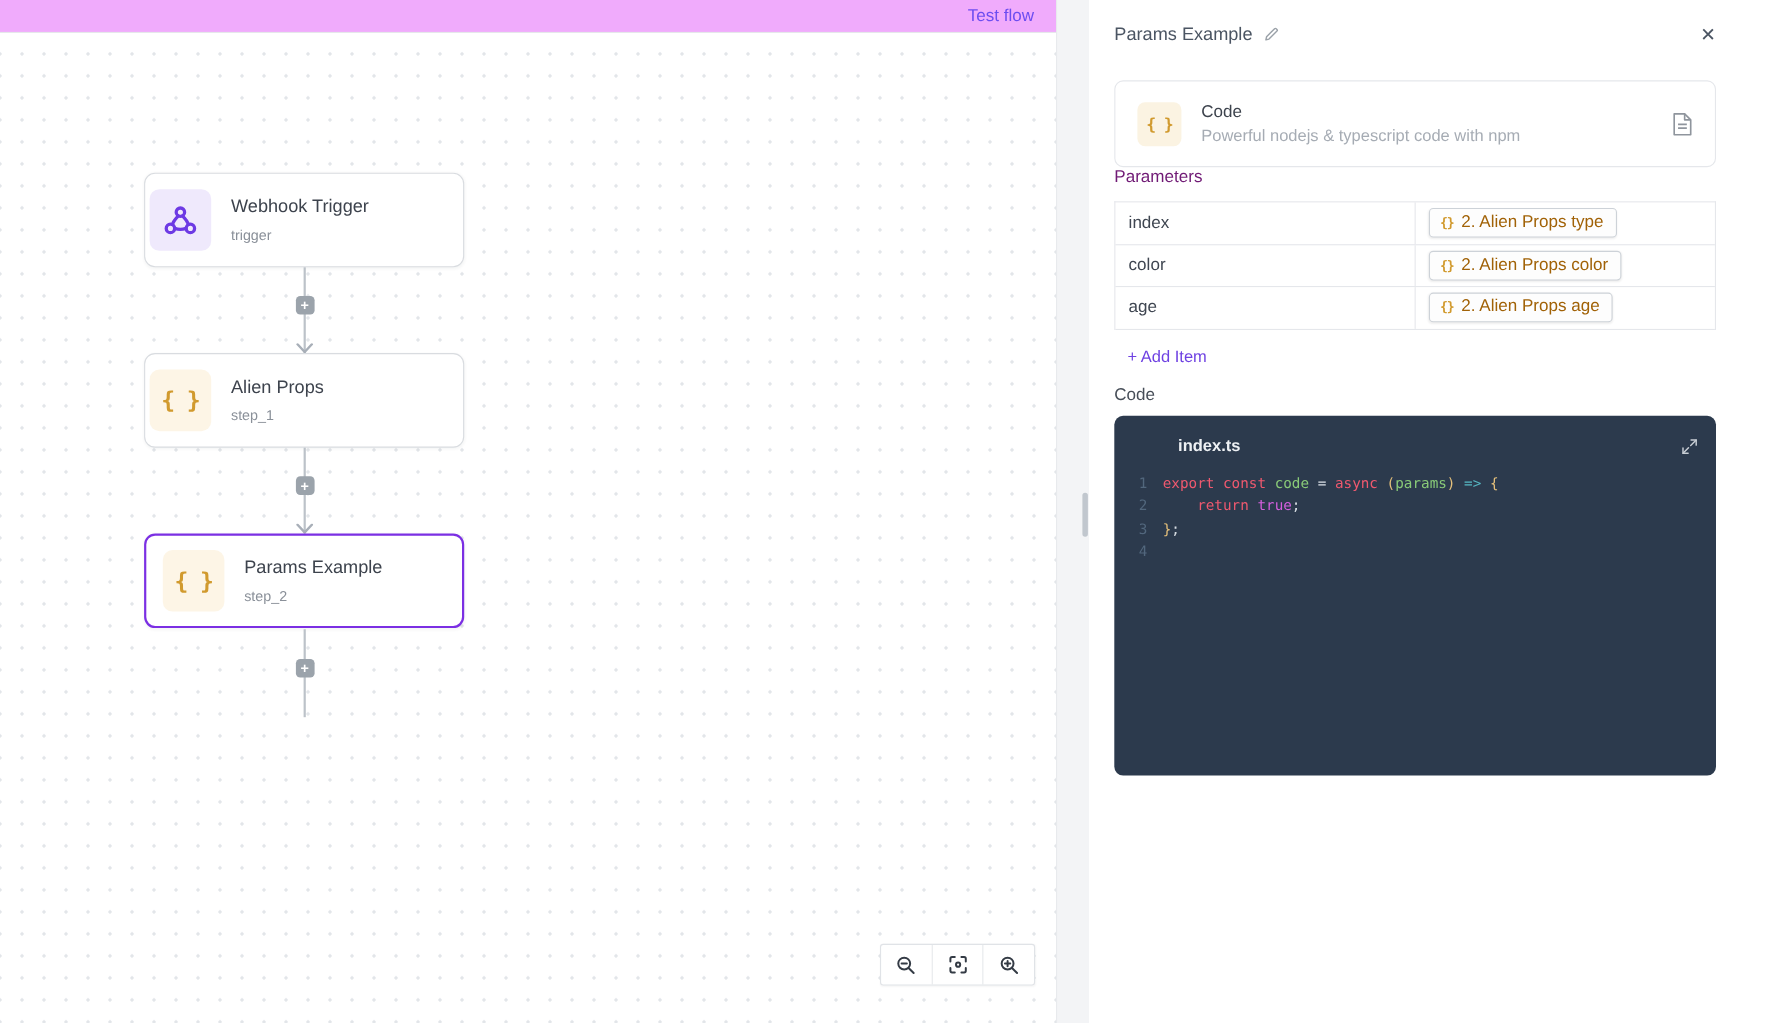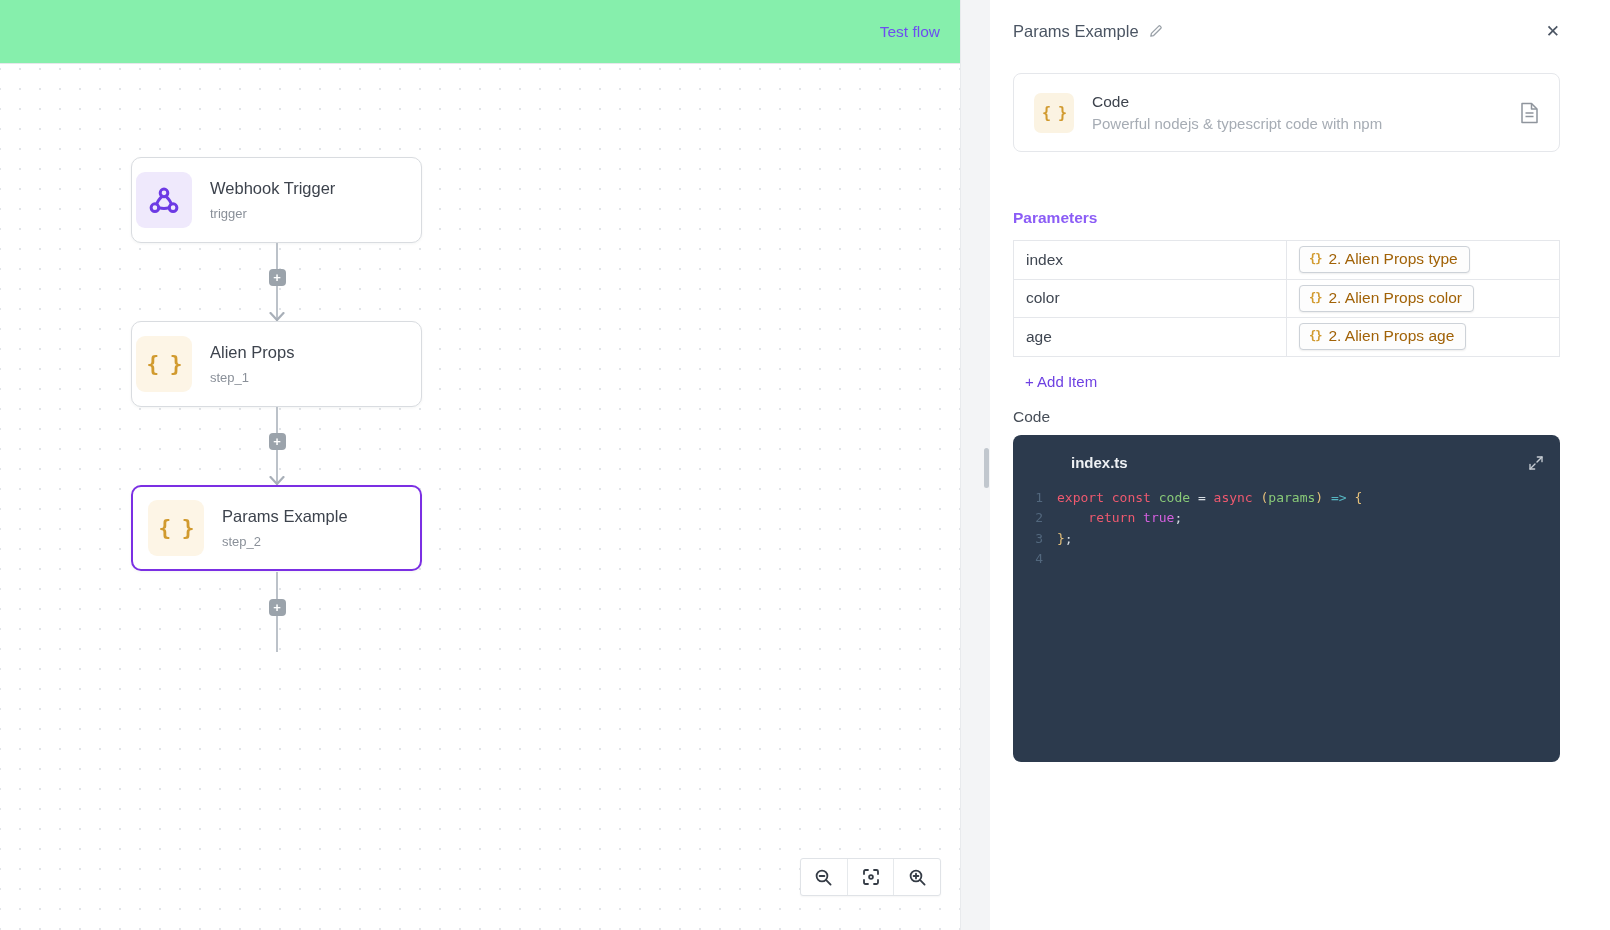--- a/index.html
+++ b/index.html
@@ -2,21 +2,21 @@
 <html><head>
 <meta charset="utf-8">
 <style>
   * { margin:0; padding:0; box-sizing:border-box; }
   html,body { width:1610px; height:930px; overflow:hidden; background:#fff;
     font-family:"Liberation Sans", sans-serif; }
   .app { position:relative; width:1610px; height:930px; display:flex; }
 
   
   .canvas-col { position:relative; width:960px; height:930px; background:#fff; flex:0 0 auto; }
-  .topbar { position:absolute; top:0; left:0; width:100%; height:64px; background:#86efac;
+  .topbar { position:absolute; top:0; left:0; width:100%; height:30px; background:#f0abfc;
     border-bottom:1px solid #e6e8eb; display:flex; align-items:center; justify-content:flex-end; z-index:5; }
   .test-flow { background:none; border:none; color:#6d4df0; font-size:15.5px; margin-right:20px;
     cursor:pointer; font-family:inherit; }
   .canvas { position:absolute; top:47px; left:0; right:0; bottom:0;
     background-image: radial-gradient(circle, #e2e5e9 1.4px, transparent 1.5px);
     background-size: 20px 20px; background-position: 10px 12px; }
 
   .node { position:absolute; left:131px; width:291px; height:86px; background:#fff;
     border:1px solid #d9dce0; border-radius:10px; box-shadow:0 1px 3px rgba(25,30,40,.05);
     display:flex; align-items:center; padding-left:4px; gap:18px; cursor:pointer; }
@@ -55,21 +55,21 @@
 
   .block-card { margin-top:11px; height:79px; border:1px solid #e5e7eb; border-radius:8px;
     display:flex; align-items:center; padding:0 20px; gap:18px; background:#fff; }
   .block-icon { width:40px; height:40px; border-radius:7px; background:#fbf3e2; display:flex;
     align-items:center; justify-content:center; flex:0 0 auto; }
   .block-icon span { font-family:"DejaVu Sans Mono", monospace; font-size:15px; font-weight:bold; color:#d19a2e; letter-spacing:-1px; }
   .block-title { font-size:15.5px; color:#3d434d; }
   .block-sub { font-size:15px; color:#a6acb4; margin-top:4px; }
   .doc-icon { margin-left:auto; display:flex; }
 
-  .section-heading { margin-top:57px; font-size:15.5px; color:#8b5cf6;font-weight:bold; }
+  .section-heading { font-size:15.5px; color:#701a75; }
   .param-table { margin-top:13px; border:1px solid #e5e7eb; border-bottom:none; }
   .param-row { display:flex; height:38.5px; border-bottom:1px solid #e5e7eb; align-items:center; }
   .cell { flex:1; height:100%; display:flex; align-items:center; padding-left:12px; }
   .cell.key { border-right:1px solid #e5e7eb; font-size:15.5px; color:#3f4651; }
   .cell input { border:none; outline:none; width:95%; font-size:15.5px; color:#3f4651; font-family:inherit; background:transparent; }
   .cell input::placeholder { color:#b2b8c0; }
   .chip { display:inline-flex; align-items:center; gap:7px; border:1px solid #cdd2d8; border-radius:4px;
     background:#fdfdfd; box-shadow:0 1px 2px rgba(0,0,0,.07); padding:3px 11px 4px 9px; cursor:pointer; }
   .chip .cb { font-family:"DejaVu Sans Mono", monospace; font-size:12px; font-weight:bold; color:#d19a2e; letter-spacing:-1px; }
   .chip .ct { font-size:15.5px; color:#a16207; white-space:nowrap; }

